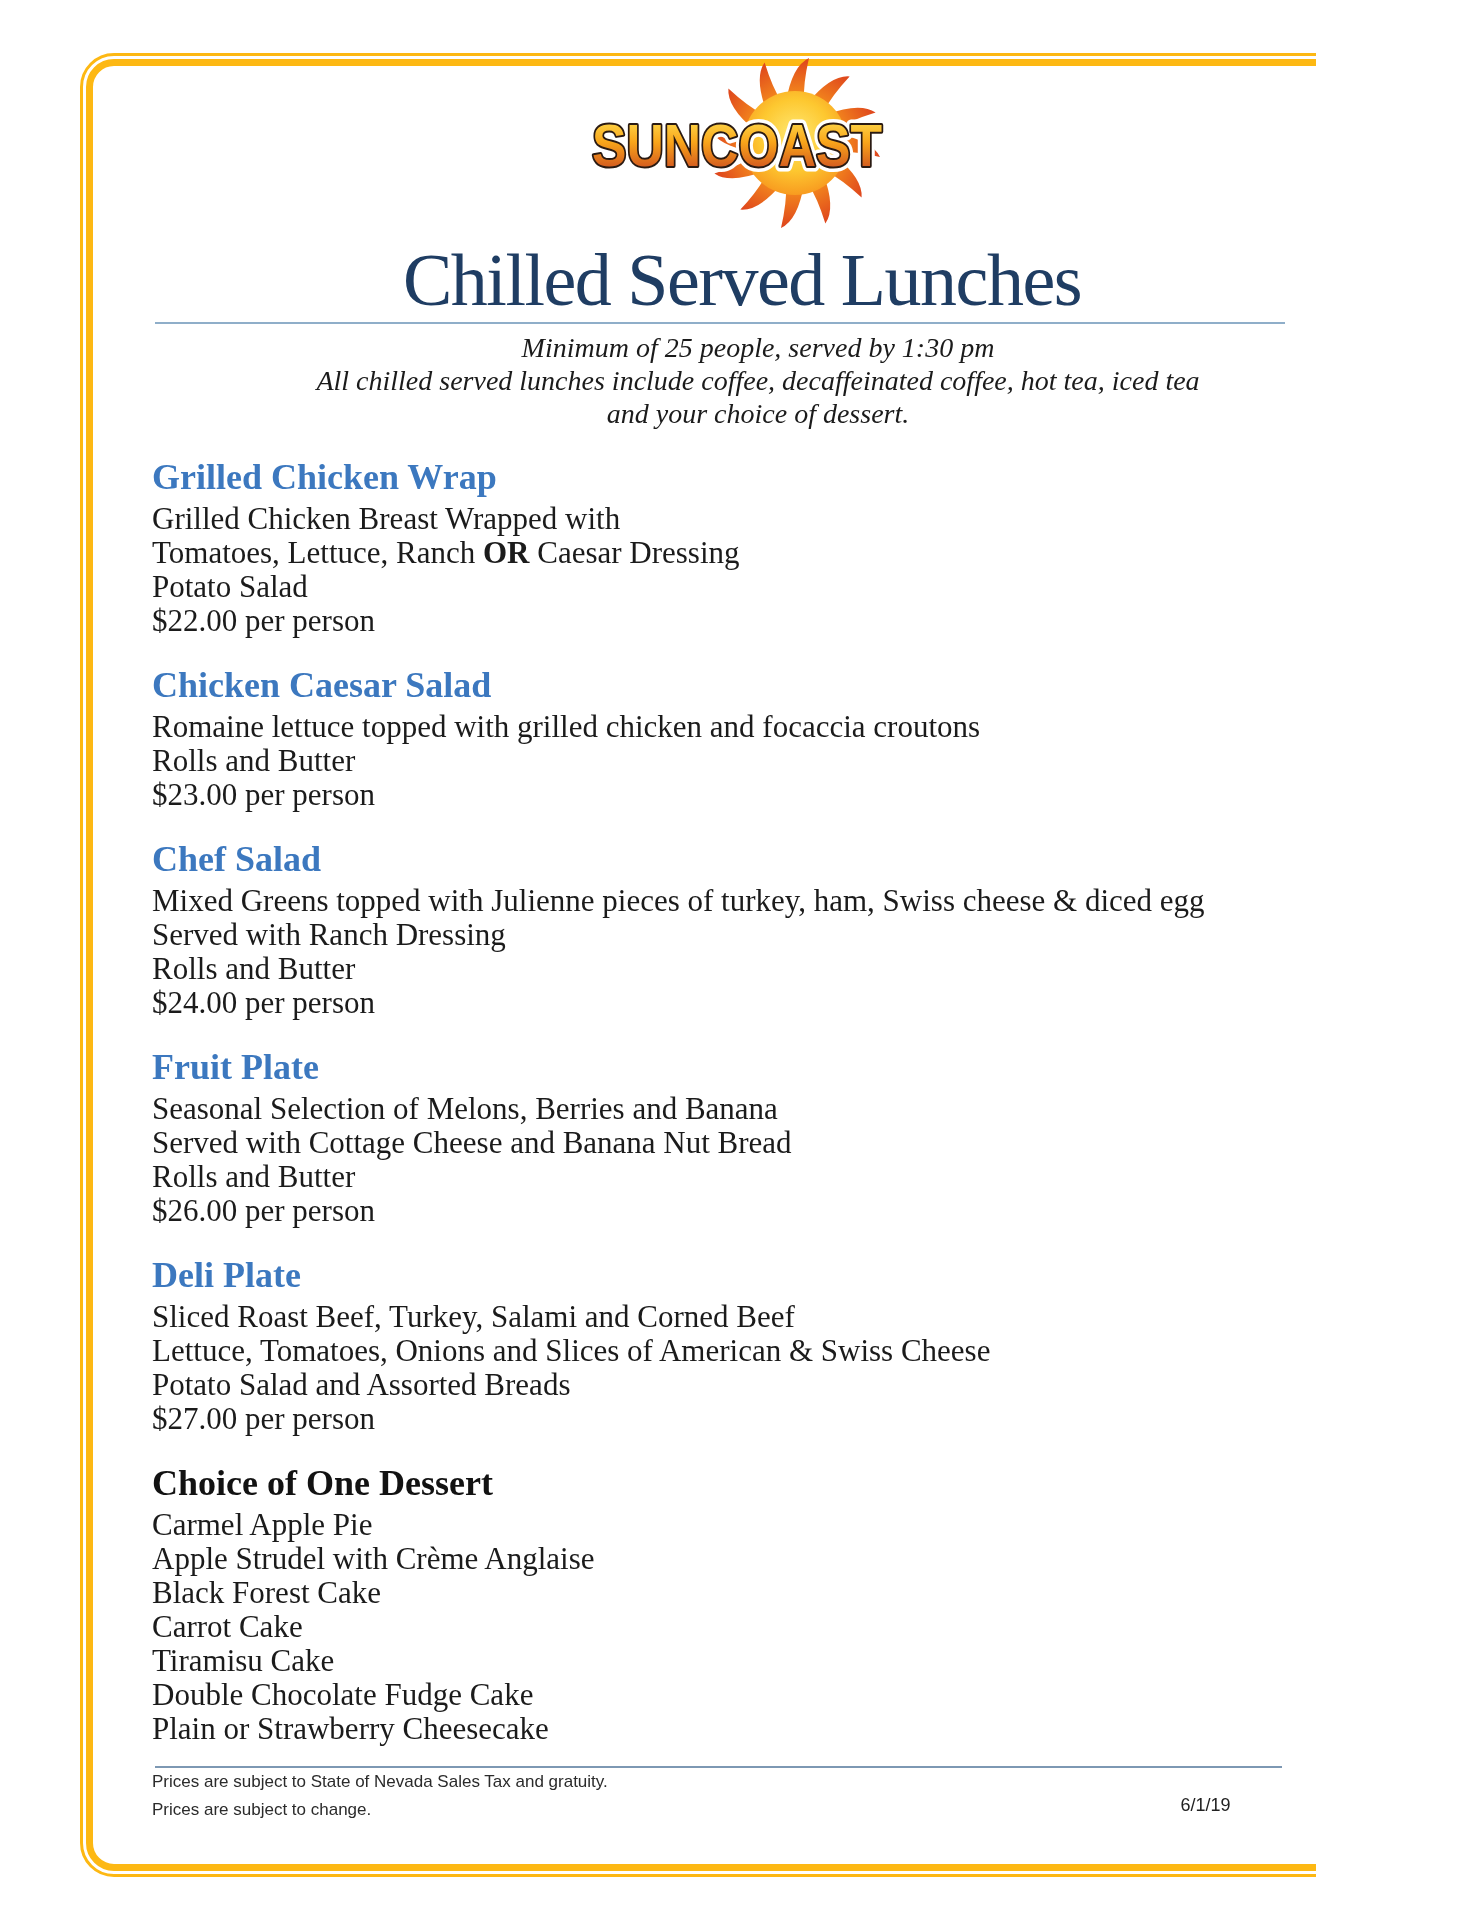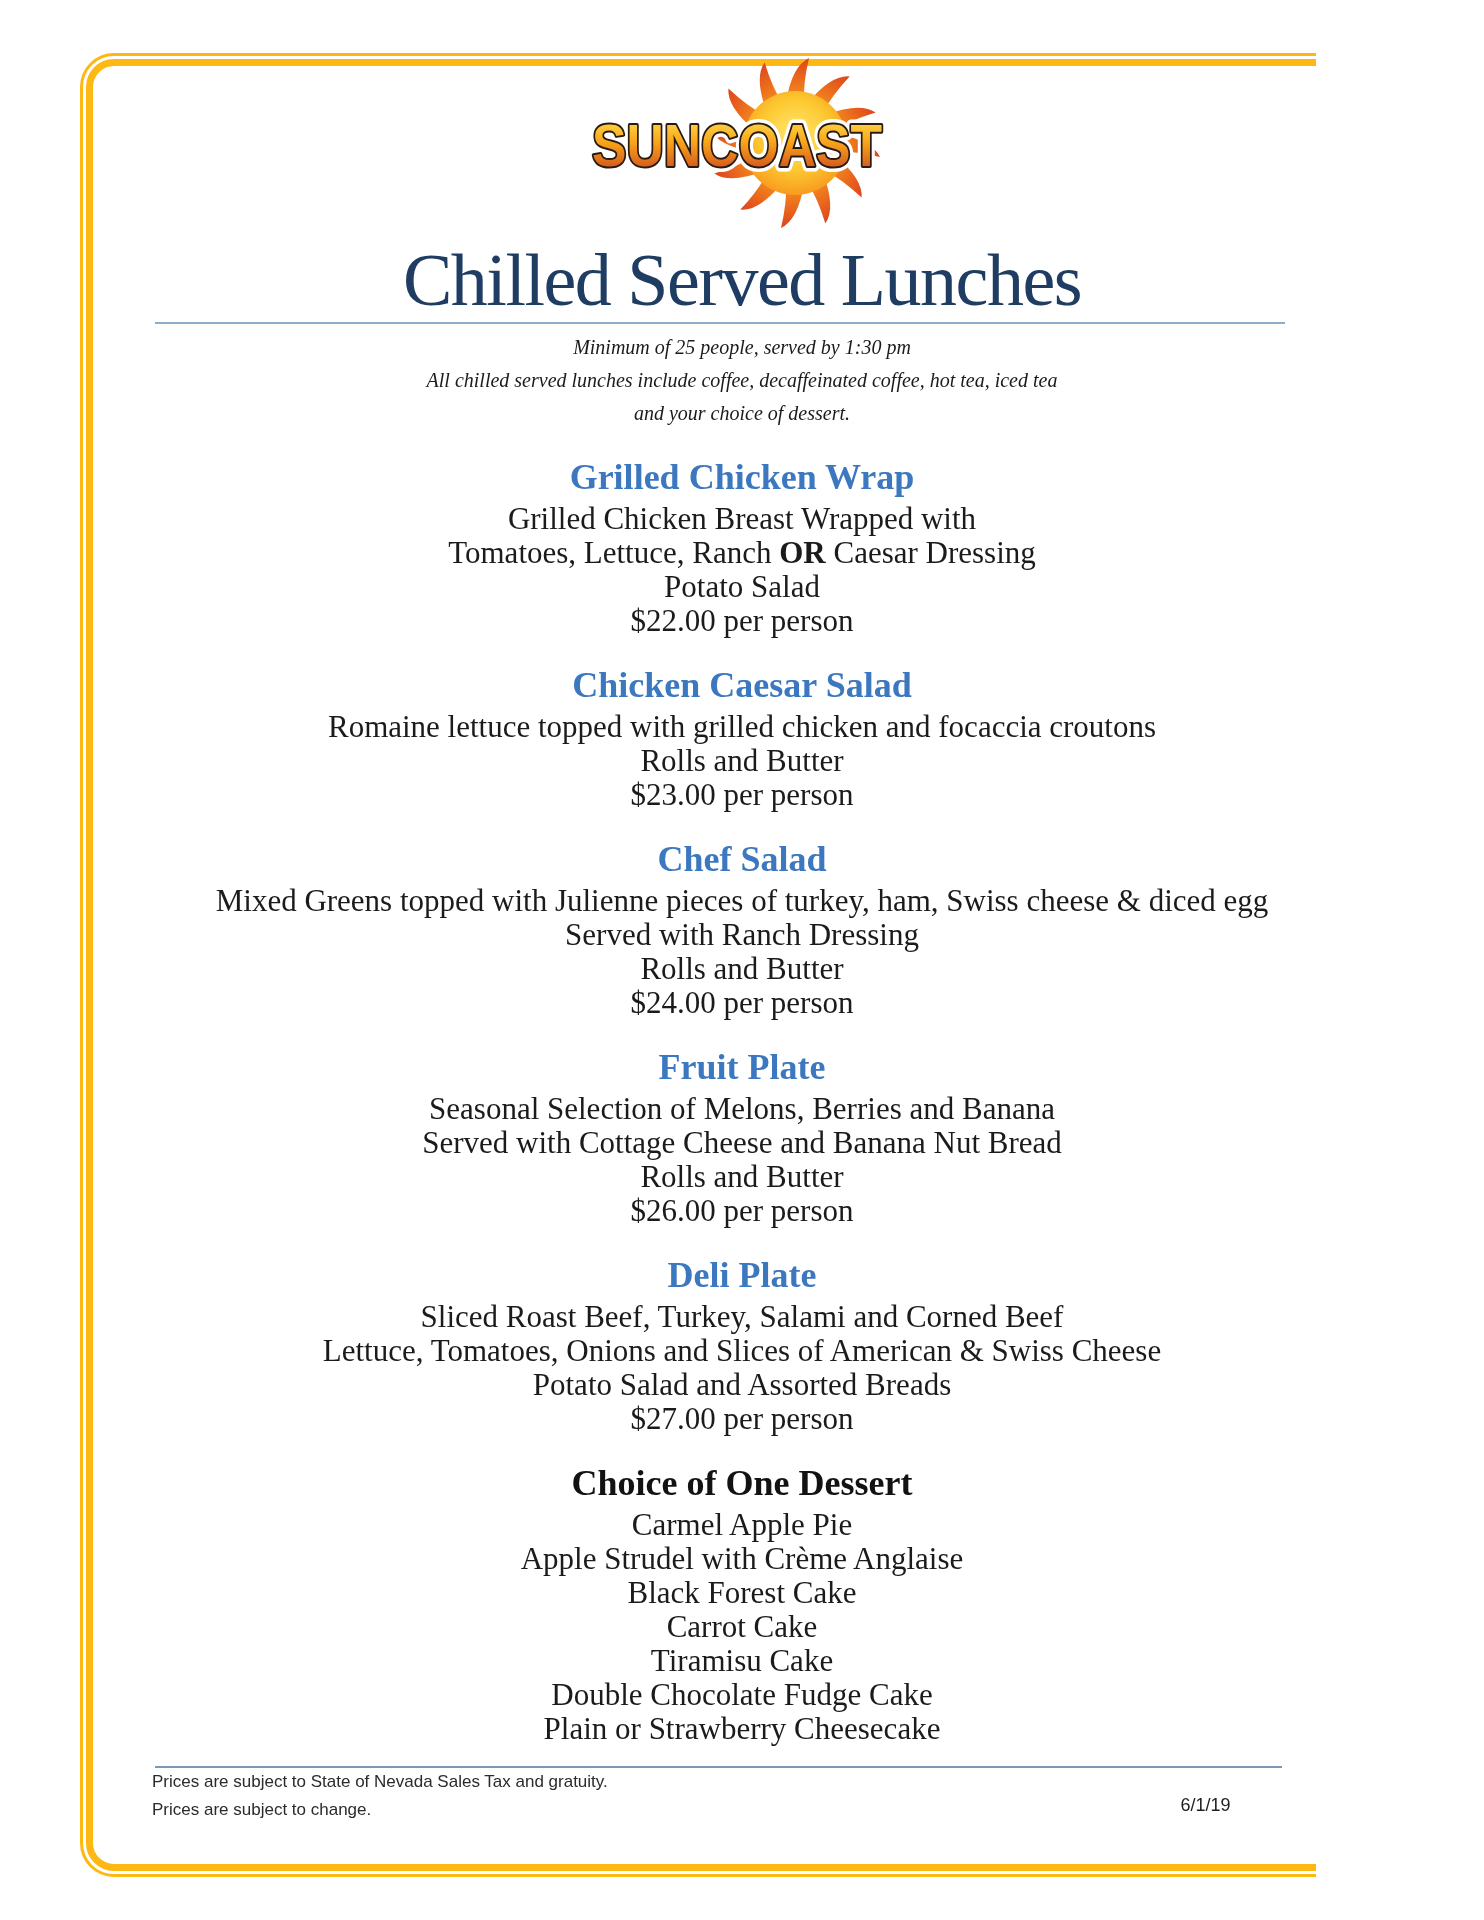--- a/index.html
+++ b/index.html
@@ -28,25 +28,25 @@
   .logo{position:absolute;left:552px;top:58px;width:380px;height:175px;}
   .doc-title{
     position:absolute;top:246px;left:152px;width:1180px;text-align:center;
     font-size:74px;line-height:68px;letter-spacing:-1.5px;color:var(--title-navy);
   }
   .title-rule{
     position:absolute;top:322px;left:155px;width:1130px;height:0;
     border-top:2px solid var(--rule-blue);
   }
   .intro{
-    position:absolute;top:331px;left:152px;width:1180px;text-align:center;
-    font-style:italic;font-size:20px;line-height:33px;
+    position:absolute;top:331px;left:168px;width:1180px;text-align:center;
+    font-style:italic;font-size:28px;line-height:33px;
   }
   .menu{
-    position:absolute;top:430px;left:152px;width:1180px;text-align:center;
+    position:absolute;top:430px;left:152px;width:1180px;text-align:left;
   }
   .menu-heading{
     font-size:36px;line-height:34px;font-weight:bold;color:var(--accent-blue);
     margin:30px 0 8px 0;
   }
   .menu-heading.dark{color:#121212;}
   .menu-line{font-size:31px;line-height:34px;}
   .menu-line b{font-weight:bold;}
   .footer-rule{
     position:absolute;top:1766px;left:155px;width:1127px;height:0;

